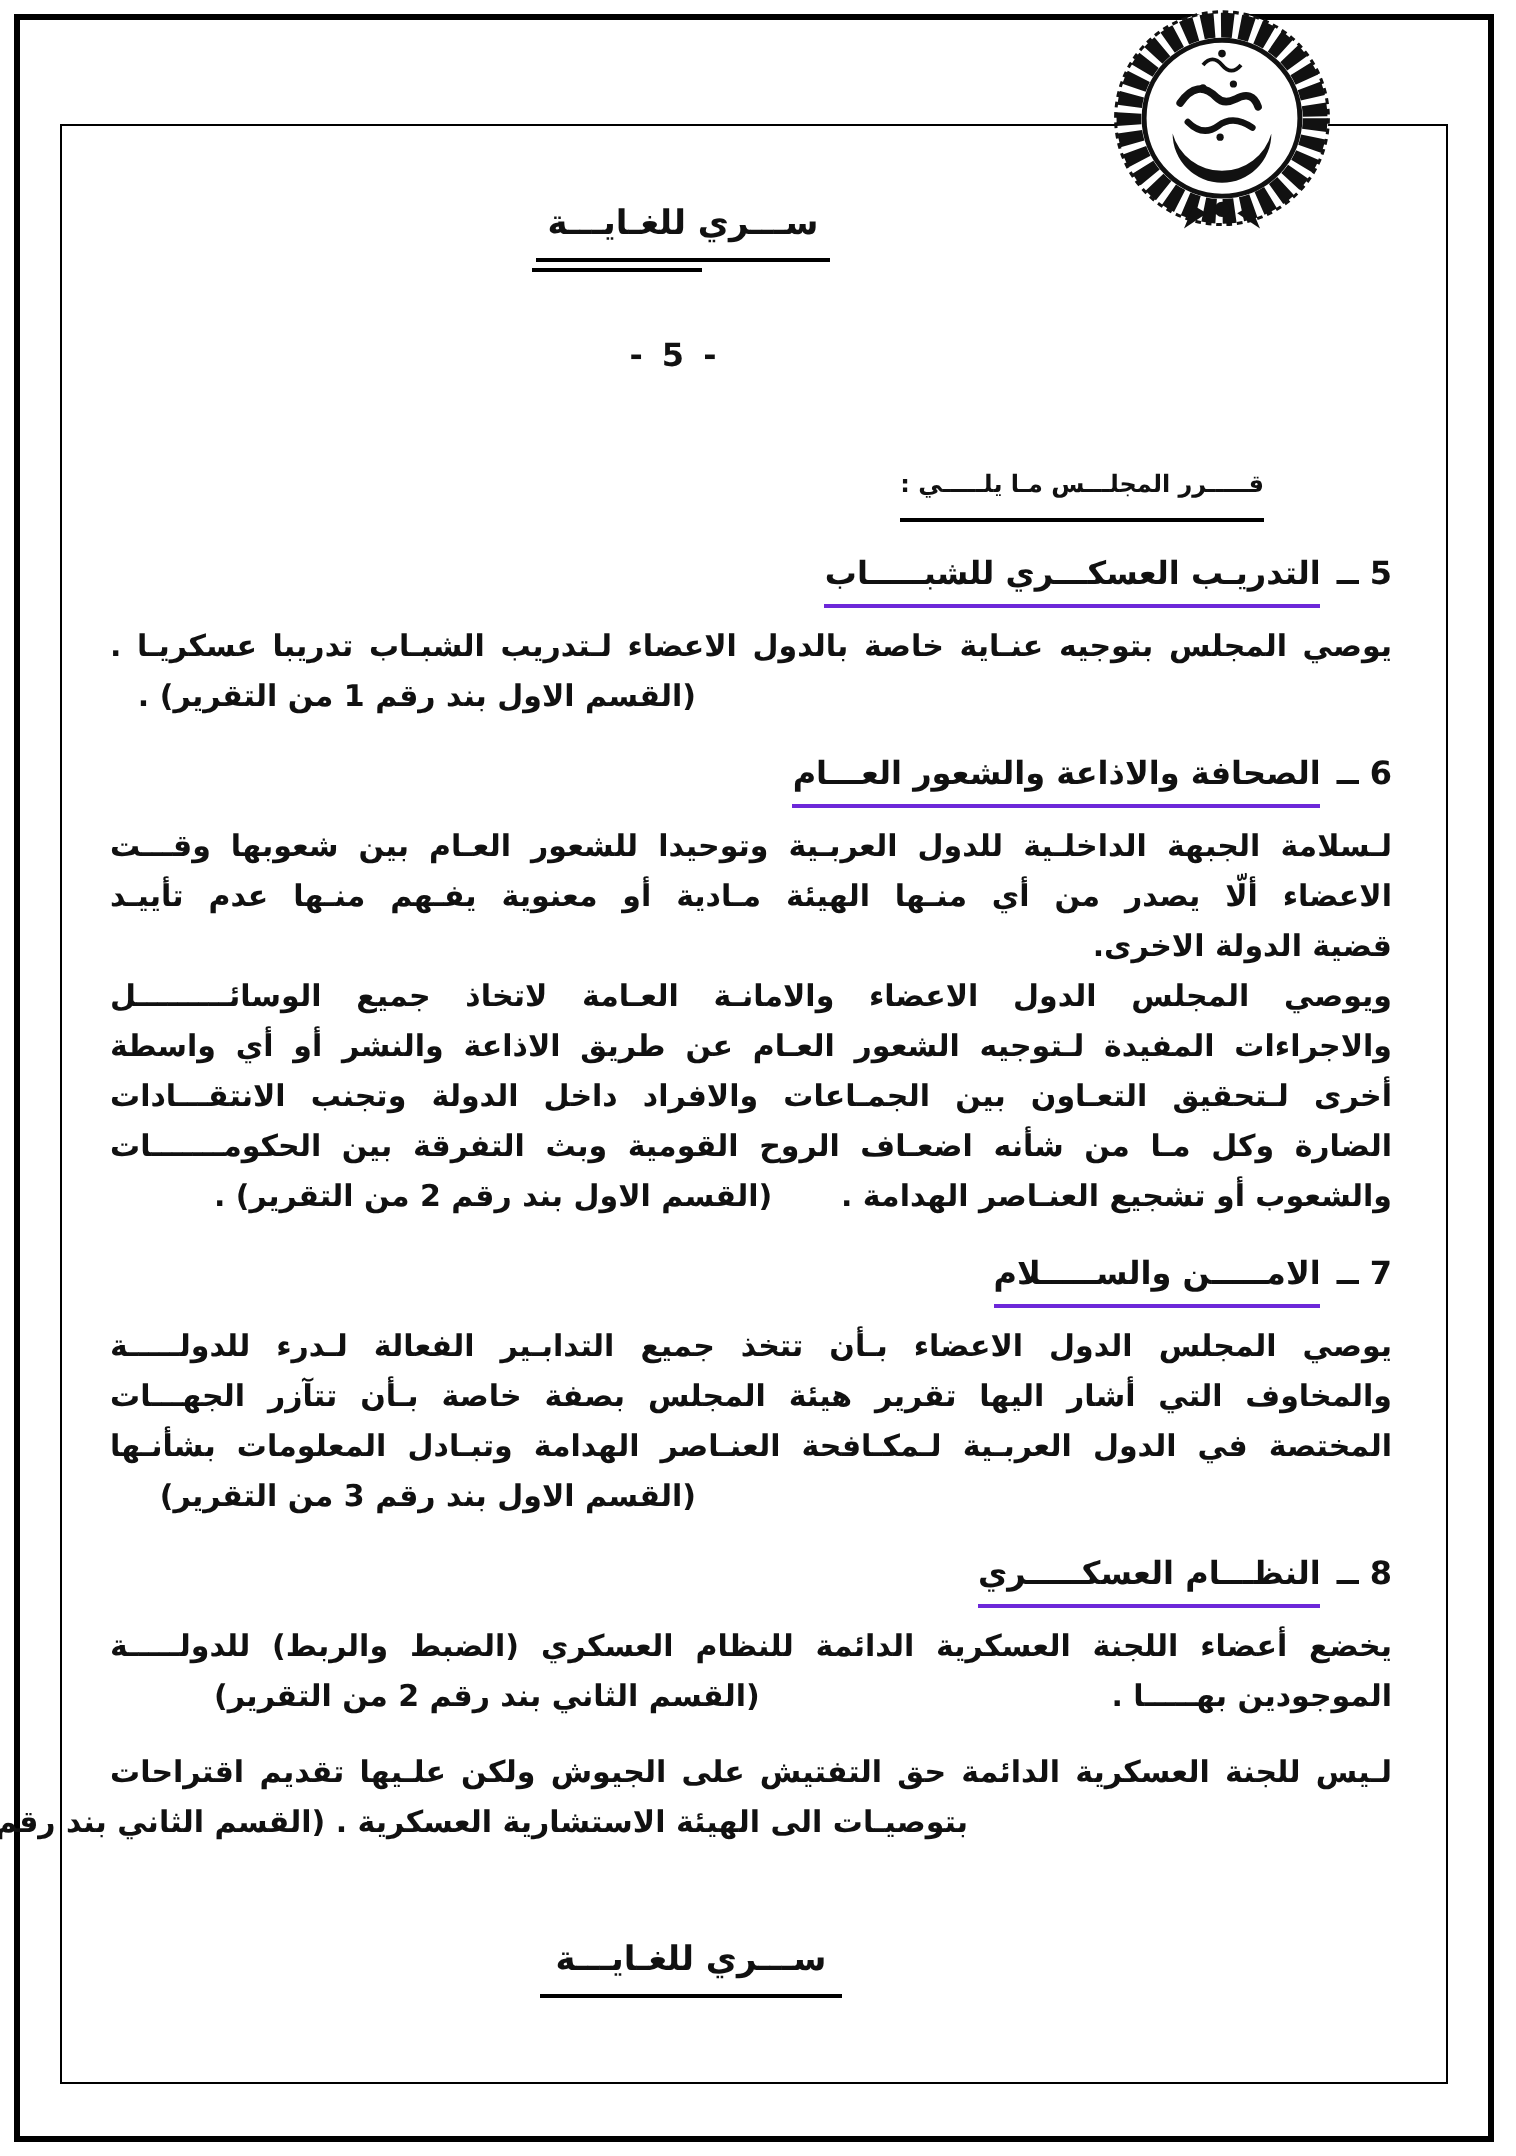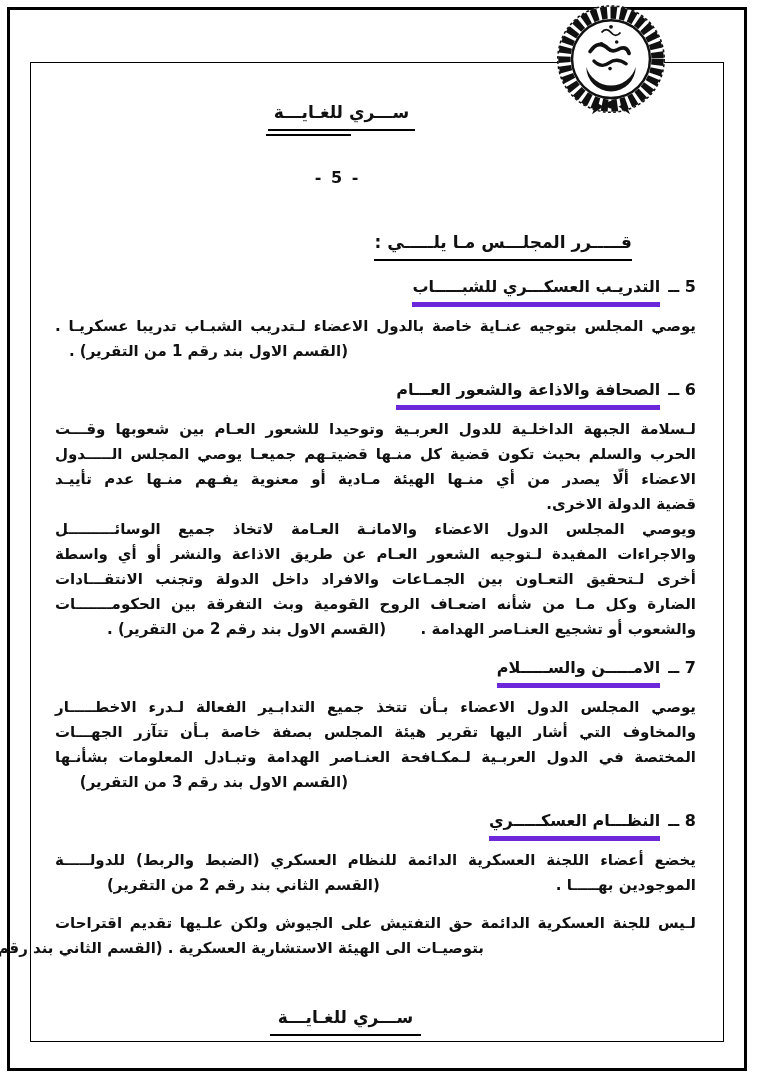--- a/index.html
+++ b/index.html
@@ -18,28 +18,28 @@
     padding-top:100px; box-sizing:border-box; z-index:2;
     direction:rtl; font-size:15px; line-height:25px;
   }
 
   .cls-header { text-align:center; font-size:17px; transform:translateX(-34px); }
   .dbl-underline { position:relative; display:inline-block; border-bottom:2px solid #000; padding:0 6px 4px 6px; }
   .dbl-underline::after { content:""; position:absolute; left:-2px; bottom:-7px; width:58%; height:2px; background:#000; }
 
   .page-num { margin-top:34px; text-align:center; font-size:16px; transform:translateX(-38px); letter-spacing:2px; }
 
-  .decision { margin-top:40px; text-align:right; padding-right:64px; font-size:17px; }
+  .decision { margin-top:40px; text-align:right; padding-right:64px; font-size:12px; }
   .decision .u { display:inline-block; border-bottom:2px solid #000; padding-bottom:4px; }
 
   #sections { margin-top:6px; }
   .sec { margin-top:13px; }
   .sec-head { margin-bottom:7px; font-size:16px; }
   .sec-num { margin-left:8px; }
-  .sec-title { display:inline-block; border-bottom:5px solid #6d28d9; padding-bottom:3px; }
+  .sec-title { display:inline-block; border-bottom:2px solid #6d28d9; padding-bottom:3px; }
 
   .line { direction:rtl; }
   .line.full { text-align:justify; text-align-last:justify; }
   .line.end { }
   .line.ref-indent { text-align:right; padding-right:348px; white-space:nowrap; }
   .line.shift-left { text-align:right; padding-right:212px; white-space:nowrap; }
   .line.split, .line.split-ref { display:flex; justify-content:space-between; padding-left:52px; }
 
   .cls-footer { margin-top:44px; text-align:center; font-size:17px; transform:translateX(-30px); }
   .cls-footer .u2 { display:inline-block; border-bottom:2.5px solid #000; padding:0 8px 4px 8px; }
@@ -87,37 +87,36 @@
           <div class="sec-head"><span class="sec-num">5 ــ</span><span class="sec-title">التدريـب العسكـــري للشبـــــاب</span></div>
           <div class="sec-body">
             <div class="line full">يوصي المجلس بتوجيه عنـاية خاصة بالدول الاعضاء لـتدريب الشبـاب تدريبا عسكريـا .</div>
             <div class="line ref-indent">(القسم الاول بند رقم 1 من التقرير) .</div>
           </div>
         </div>
         <div class="sec">
           <div class="sec-head"><span class="sec-num">6 ــ</span><span class="sec-title">الصحافة والاذاعة والشعور العـــام</span></div>
           <div class="sec-body">
             <div class="line full">لـسلامة الجبهة الداخلـية للدول العربـية وتوحيدا للشعور العـام بين شعوبها وقـــت</div>
-            <div class="line full">الحرب والسلم بحيث تكون قضية كل منـها قضيتـهم جميعـا يوصي المجلس الـــــدول</div>
             <div class="line full">الاعضاء ألّا يصدر من أي منـها الهيئة مـادية أو معنوية يفـهم منـها عدم تأييـد</div>
             <div class="line end">قضية الدولة الاخرى.</div>
             <div class="line full">ويوصي المجلس الدول الاعضاء والامانـة العـامة لاتخاذ جميع الوسائـــــــــل</div>
             <div class="line full">والاجراءات المفيدة لـتوجيه الشعور العـام عن طريق الاذاعة والنشر أو أي واسطة</div>
             <div class="line full">أخرى لـتحقيق التعـاون بين الجمـاعات والافراد داخل الدولة وتجنب الانتقـــادات</div>
             <div class="line full">الضارة وكل مـا من شأنه اضعـاف الروح القومية وبث التفرقة بين الحكومـــــــات</div>
             <div class="line split">
               <span>والشعوب أو تشجيع العنـاصر الهدامة .</span>
               <span>(القسم الاول بند رقم 2 من التقرير) .</span>
             </div>
           </div>
         </div>
         <div class="sec">
           <div class="sec-head"><span class="sec-num">7 ــ</span><span class="sec-title">الامـــــن والســـــلام</span></div>
           <div class="sec-body">
-            <div class="line full">يوصي المجلس الدول الاعضاء بـأن تتخذ جميع التدابـير الفعالة لـدرء الاخطـــــار</div>
+            <div class="line full">يوصي المجلس الدول الاعضاء بـأن تتخذ جميع التدابـير الفعالة لـدرء للدولـــــة</div>
             <div class="line full">والمخاوف التي أشار اليها تقرير هيئة المجلس بصفة خاصة بـأن تتآزر الجهـــات</div>
             <div class="line full">المختصة في الدول العربـية لـمكـافحة العنـاصر الهدامة وتبـادل المعلومات بشأنـها</div>
             <div class="line ref-indent">(القسم الاول بند رقم 3 من التقرير)</div>
           </div>
         </div>
         <div class="sec">
           <div class="sec-head"><span class="sec-num">8 ــ</span><span class="sec-title">النظـــام العسكـــــري</span></div>
           <div class="sec-body">
             <div class="line full">يخضع أعضاء اللجنة العسكرية الدائمة للنظام العسكري (الضبط والربط) للدولـــــة</div>
             <div class="line split-ref">

